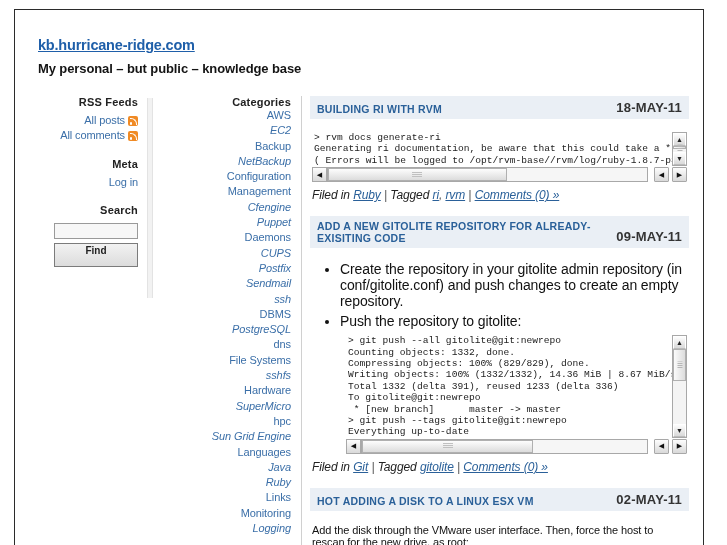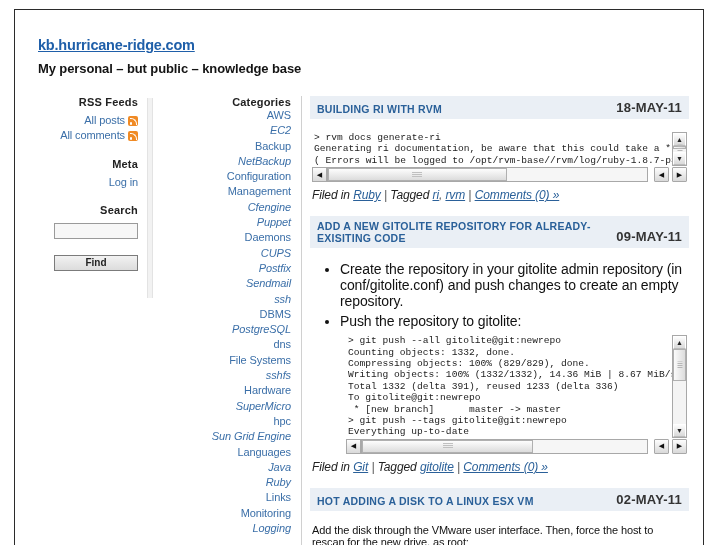--- a/index.html
+++ b/index.html
@@ -92,21 +92,21 @@
   }
   .search-box {
     width: 84px; height: 16px; margin-top: 2px;
     border: 1px solid #9a9a9a;
     background: #f7f7f7;
     display: inline-block; vertical-align: top;
     font-size: 10px; padding: 0 2px;
     font-family: "Liberation Sans", sans-serif;
   }
   .find-btn {
-    width: 84px; height: 16px; margin-top: 16px;
+    width: 84px; height: 24px; margin-top: 4px;
     border: 1px solid #7b7b7b;
     background: linear-gradient(#f2f2f2, #dcdcdc);
     font-size: 10px; font-weight: bold; color: #222;
     font-family: "Liberation Sans", sans-serif;
     display: inline-block; text-align: center; line-height: 14px;
     cursor: pointer;
   }
   .cats-title {
     font-size: 11px; font-weight: bold; color: #222;
     margin-bottom: 0; letter-spacing: 0.2px;

